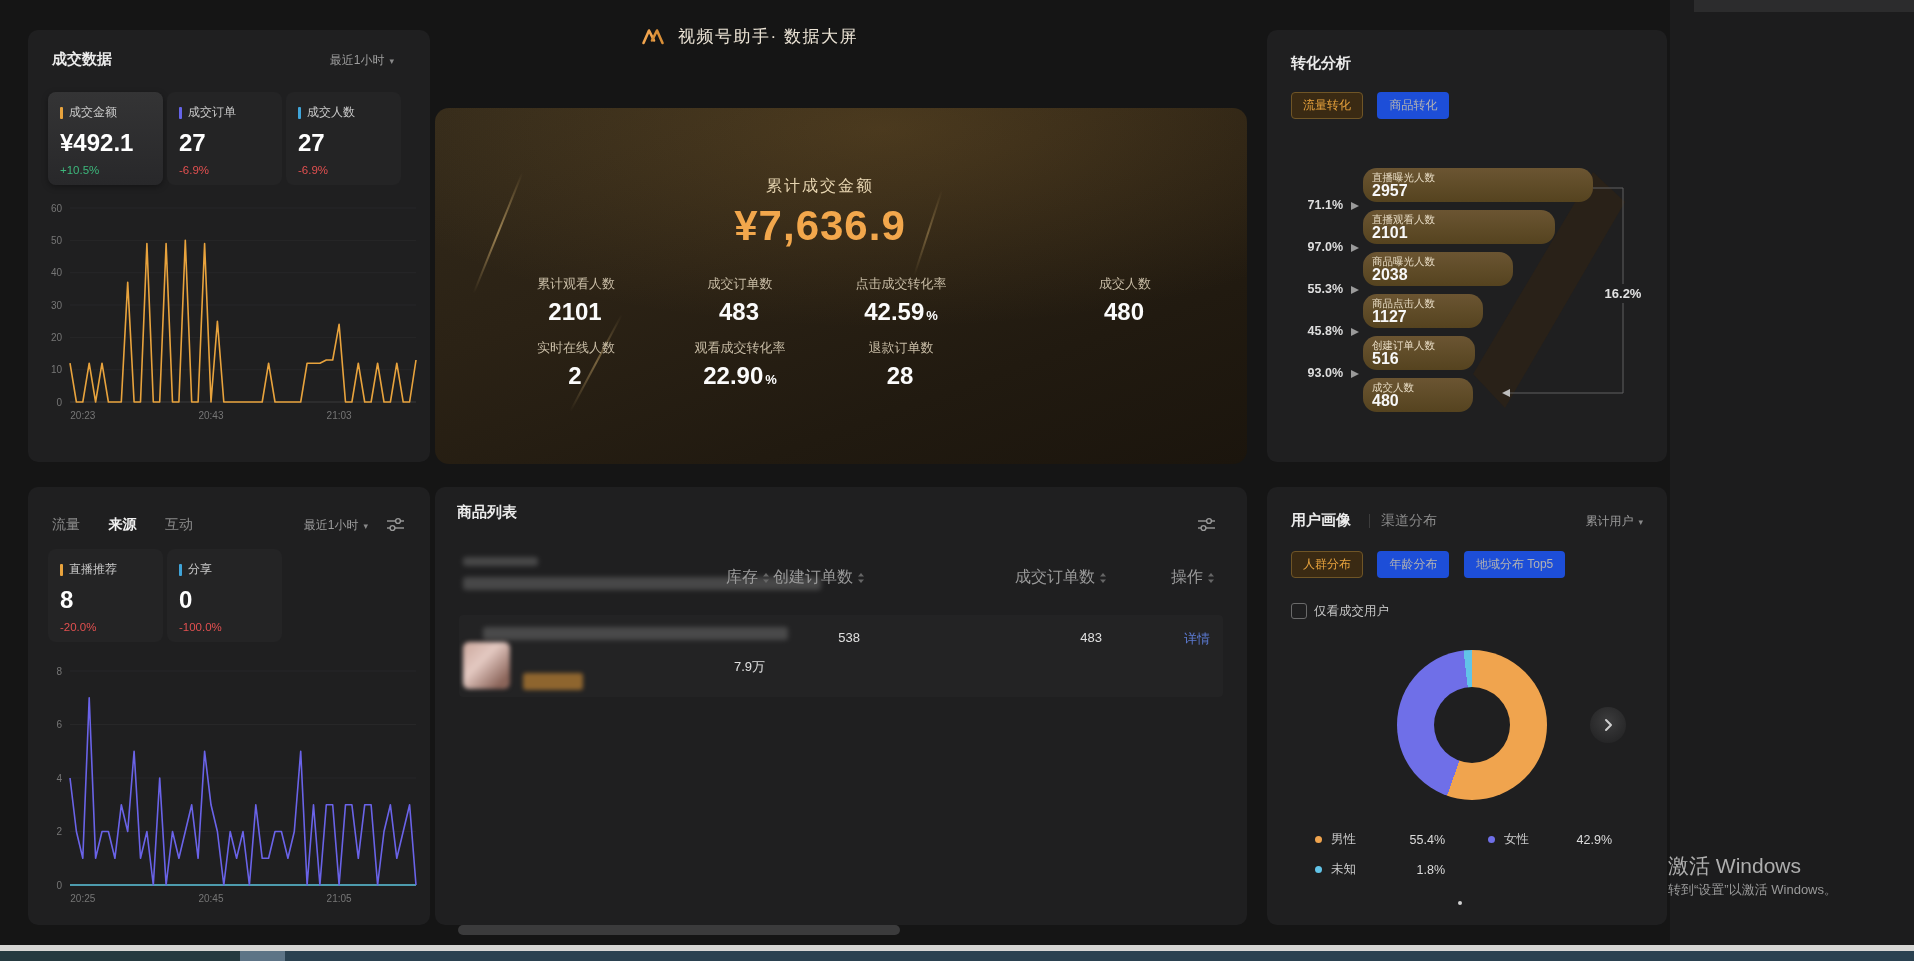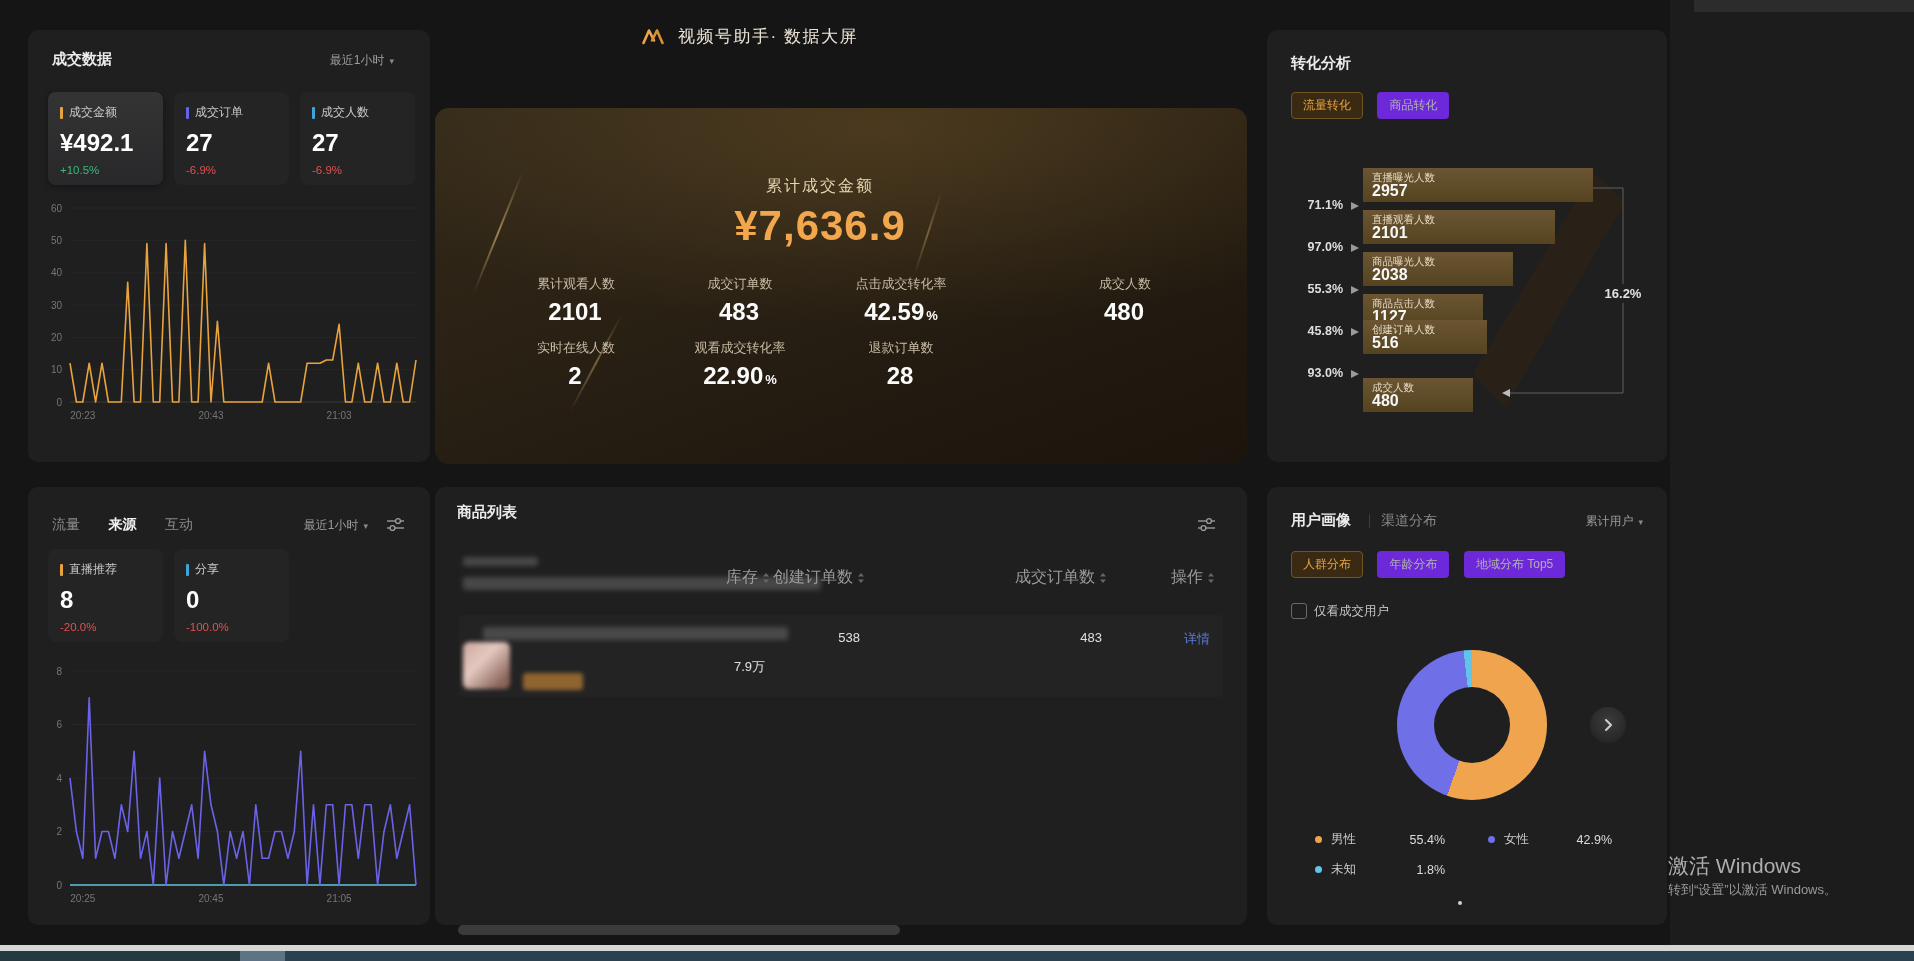--- a/index.html
+++ b/index.html
@@ -4,49 +4,49 @@
 <style>
   html,body{margin:0;padding:0;background:#0d0d0d;}
   .screen{position:relative;width:1914px;height:961px;background:#151515;overflow:hidden;
           font-family:"Liberation Sans",sans-serif;color:#e5e5e5;}
   .abs{position:absolute;}
   .panel{position:absolute;background:#1f1f20;border-radius:10px;}
   .ptitle{font-size:15px;font-weight:700;color:#ebebeb;}
   .range{font-size:12px;color:#9d9d9d;display:flex;align-items:center;cursor:pointer;}
   .caret::after{content:"▾";font-size:9px;color:#8a8a8a;margin-left:5px;}
   
-  .cards{position:absolute;display:flex;gap:11px;}
+  .cards{position:absolute;display:flex;gap:4px;}
   .mcard{width:115px;height:93px;background:#242425;border-radius:8px;padding:12px 12px 0;box-sizing:border-box;cursor:pointer;}
   .mcard.sel{background:linear-gradient(180deg,#343435,#28282a);box-shadow:0 2px 6px rgba(0,0,0,.35);}
   .mlabel{display:flex;align-items:center;gap:6px;font-size:12px;color:#c9c9c9;white-space:nowrap;}
   .ind{width:3px;height:12px;border-radius:1px;flex:0 0 auto;}
   .ind-o{background:#e8a33d;} .ind-p{background:#6563e8;} .ind-b{background:#3fa4d9;}
   .mval{font-size:24px;font-weight:700;color:#fff;margin-top:8px;}
   .mdelta{font-size:11.5px;margin-top:7px;}
   .up{color:#3db87c;} .down{color:#e25050;}
   .tick{fill:#767676;font-size:10px;font-family:"Liberation Sans",sans-serif;}
   
-  .pill{display:inline-block;padding:4px 11px;border-radius:4px;font-size:12px;background:#6d28d9;color:#b2b2b2;
+  .pill{display:inline-block;padding:4px 11px;border-radius:4px;font-size:12px;background:#1d4ed8;color:#b2b2b2;
         margin-right:10px;border:1px solid transparent;cursor:pointer;white-space:nowrap;}
   .pill.active{background:#3a2a13;color:#e8a33d;border:1px solid #6f5526;}
   .texttab{font-size:14px;color:#8a8a8a;margin-right:24px;cursor:pointer;}
   .texttab.active{color:#f2f2f2;font-weight:700;}
   
   .gold{position:absolute;left:435px;top:108px;width:812px;height:356px;border-radius:14px;overflow:hidden;
         background:radial-gradient(900px 320px at 55% 6%,rgba(195,145,62,.20),rgba(0,0,0,0) 62%),
                    linear-gradient(160deg,#32291a 0%,#2b2215 38%,#211a10 72%,#1b150d 100%);}
   .streak{position:absolute;width:2px;background:linear-gradient(180deg,rgba(245,205,130,0) 0%,rgba(245,205,130,.55) 50%,rgba(245,205,130,0) 100%);}
   .hero-label{position:absolute;left:0;top:68px;width:770px;text-align:center;font-size:16px;letter-spacing:2px;color:#e8d6b2;}
   .hero-amount{position:absolute;left:0;top:94px;width:770px;text-align:center;font-size:42px;font-weight:700;color:#f2a74c;letter-spacing:1px;}
   .gold-cell{position:absolute;width:170px;text-align:center;}
   .gc-label{font-size:13px;color:#c9bda6;margin-top:31px;}
   .gc-value{font-size:24px;font-weight:700;color:#fbfbfb;margin-top:5px;}
   .gc-suffix{font-size:13px;font-weight:700;margin-left:2px;}
   
-  .fbar{position:absolute;left:96px;height:34px;border-radius:0;box-sizing:border-box;padding:3px 0 0 9px;
+  .fbar{position:absolute;left:96px;height:34px;border-radius:14px;box-sizing:border-box;padding:3px 0 0 9px;
         background:linear-gradient(180deg,#6b5532,#55431f);}
   .fbar-label{font-size:10.5px;color:#e6dac2;line-height:13px;white-space:nowrap;}
   .fbar-value{font-size:16px;font-weight:700;color:#f7f7f7;line-height:14px;}
   .step-rate{position:absolute;left:14px;width:62px;text-align:right;font-size:12.5px;font-weight:700;color:#dedede;}
   .overall-rate{position:absolute;left:330px;width:52px;top:254px;text-align:center;font-size:13px;font-weight:700;
                 color:#e2e2e2;background:#1f1f20;padding:2px 0;}
   
   .th{position:absolute;top:80px;display:flex;align-items:center;gap:4px;justify-content:flex-end;font-size:16px;color:#9a9a9a;cursor:pointer;}
   .td{position:absolute;top:143px;font-size:13px;color:#e0e0e0;text-align:right;}
   .blur-bar{position:absolute;background:#707070;opacity:.5;filter:blur(2.5px);border-radius:3px;}
@@ -255,21 +255,21 @@
       <div class="fbar-value">2101</div>
     </div>
     <div class="fbar" style="top:222px;width:150px;">
       <div class="fbar-label">商品曝光人数</div>
       <div class="fbar-value">2038</div>
     </div>
     <div class="fbar" style="top:264px;width:120px;">
       <div class="fbar-label">商品点击人数</div>
       <div class="fbar-value">1127</div>
     </div>
-    <div class="fbar" style="top:290px;width:124px;">
+    <div class="fbar" style="top:306px;width:112px;">
       <div class="fbar-label">创建订单人数</div>
       <div class="fbar-value">516</div>
     </div>
     <div class="fbar" style="top:348px;width:110px;">
       <div class="fbar-label">成交人数</div>
       <div class="fbar-value">480</div>
     </div>
 
     <div class="step-rate" style="top:168px;">71.1%</div>
     <div class="step-rate" style="top:210px;">97.0%</div>

